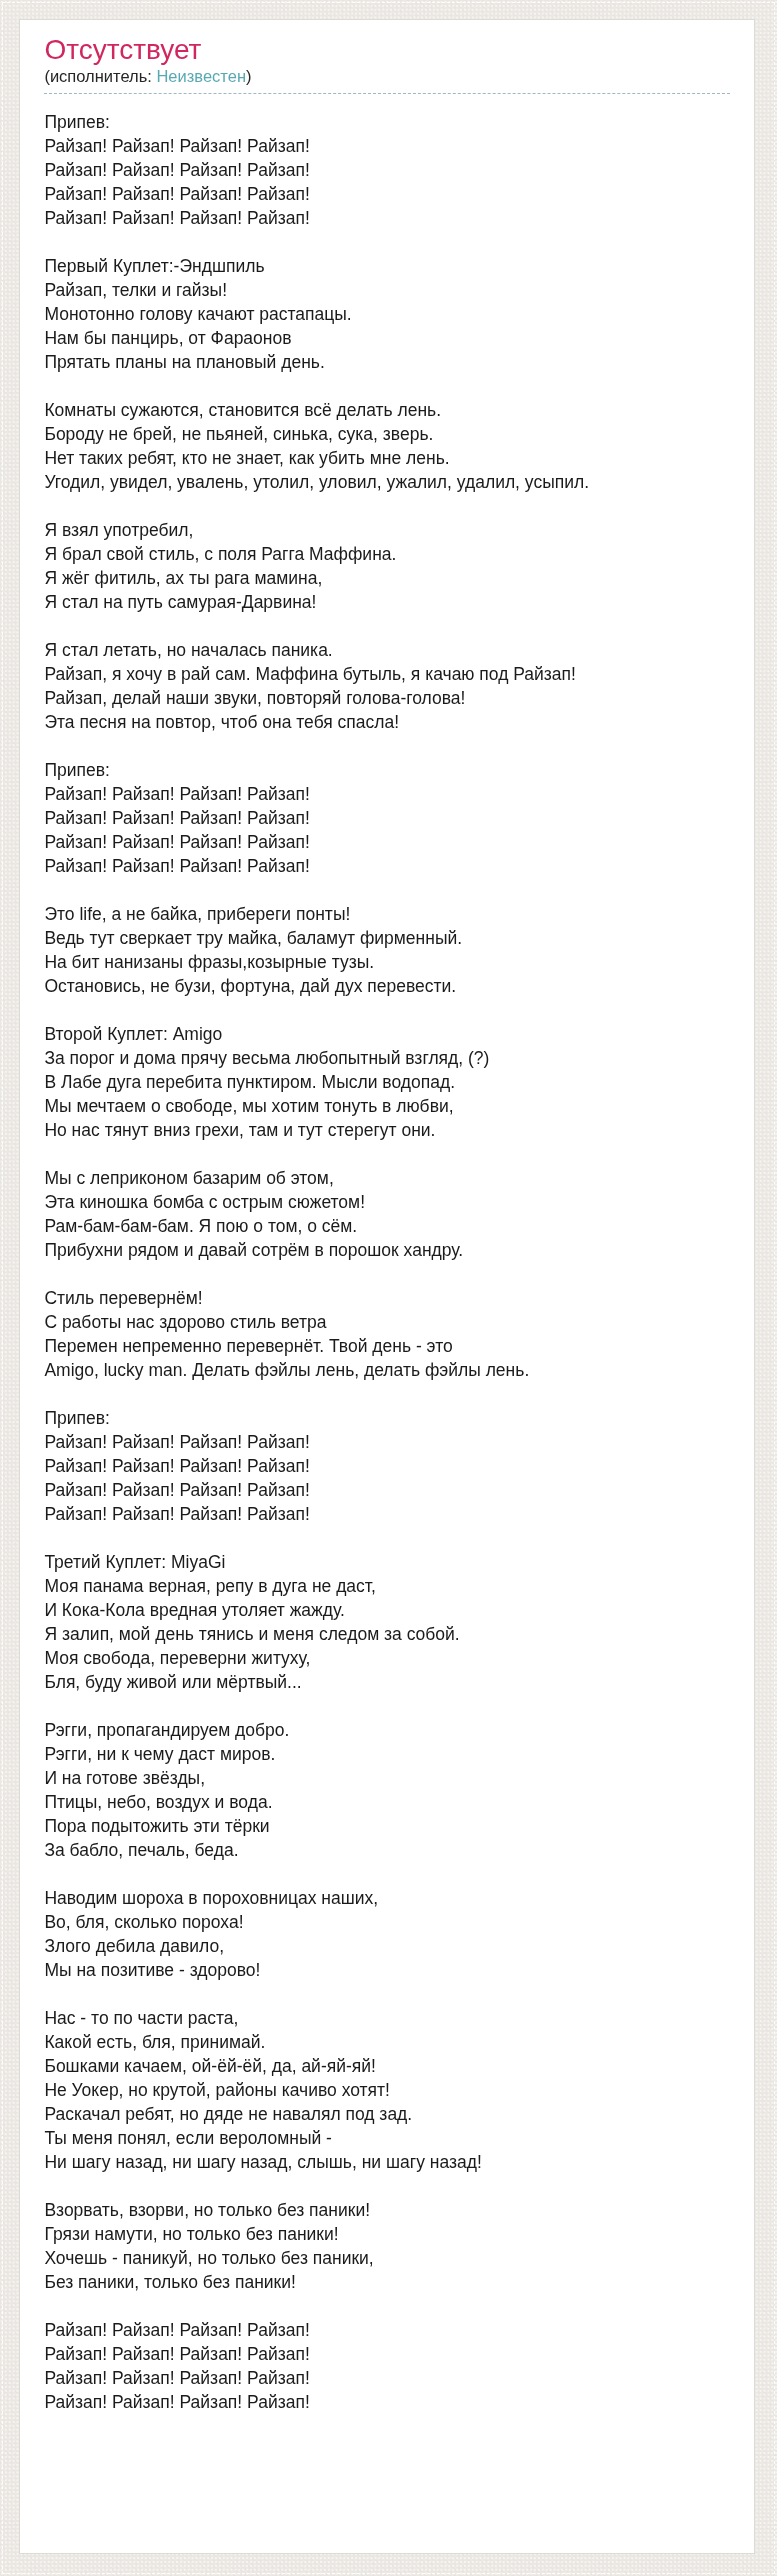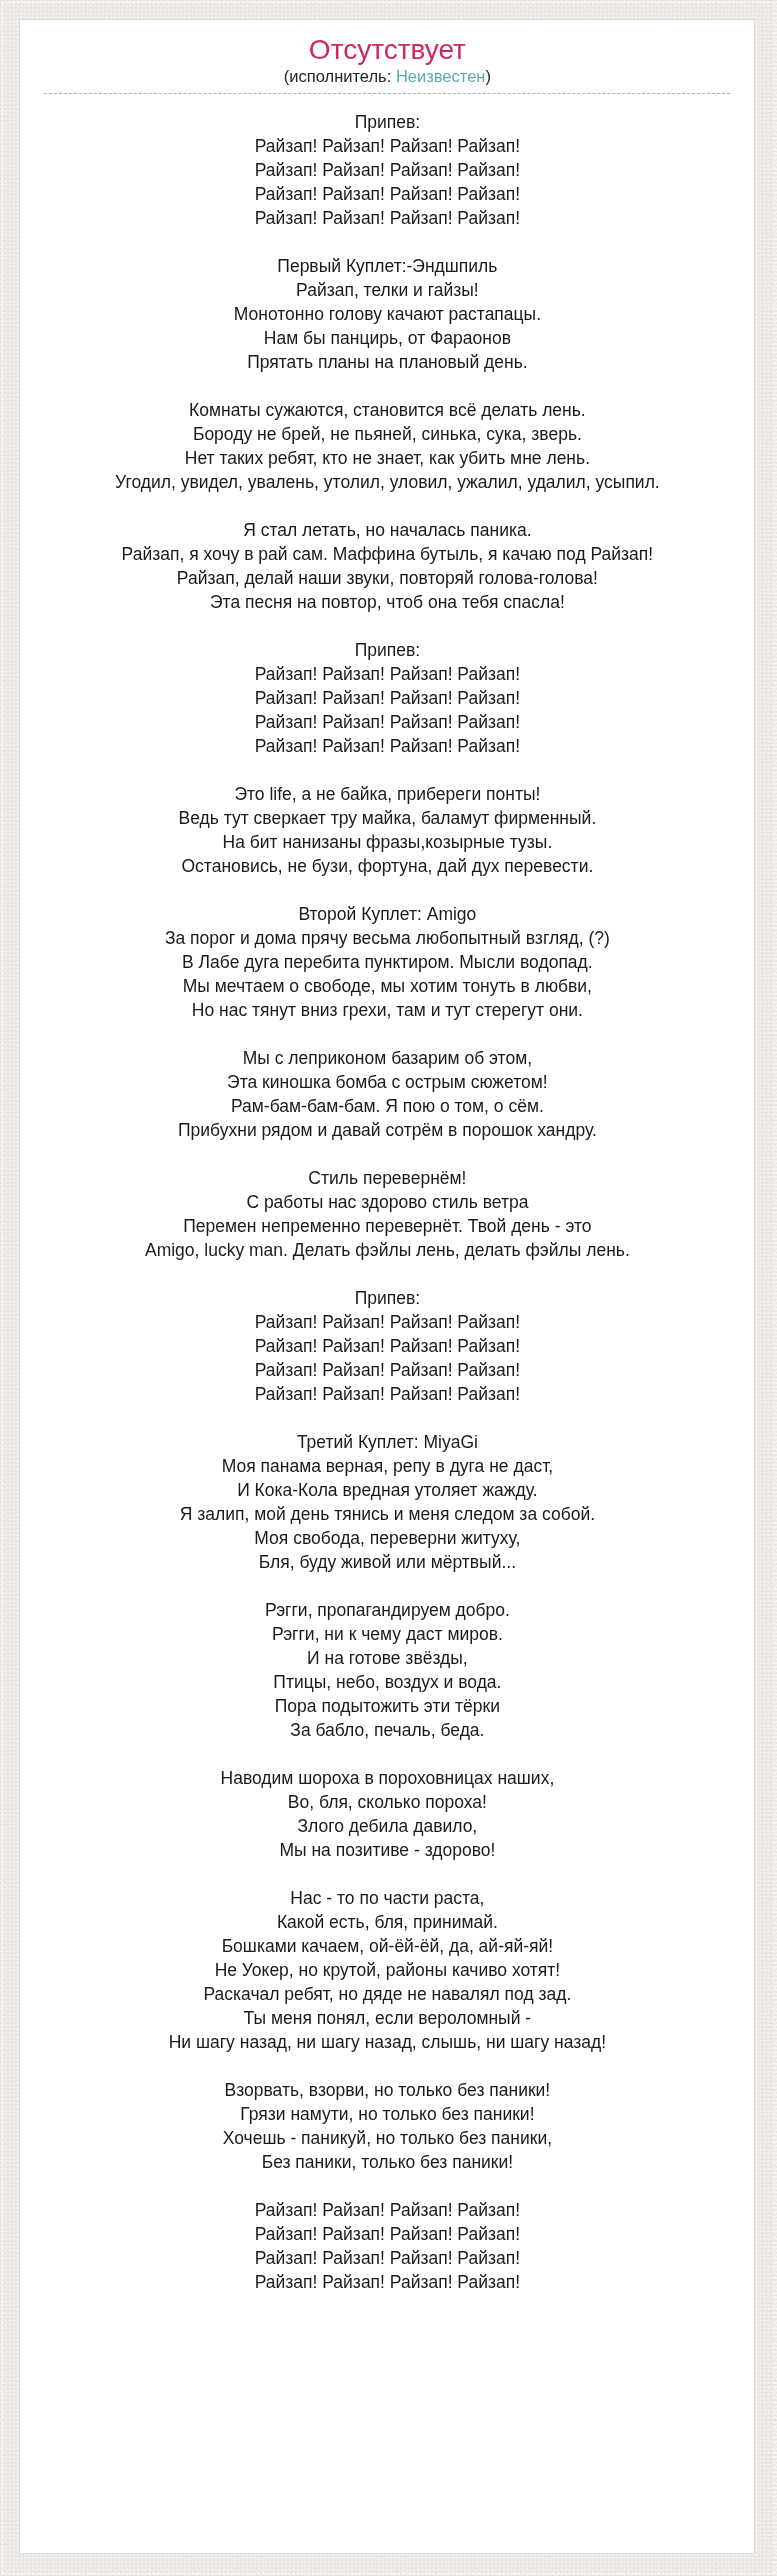--- a/index.html
+++ b/index.html
@@ -31,21 +31,20 @@
   }
   .card {
     position: absolute;
     left: 19.4px;
     top: 19.4px;
     width: 736px;
     height: 2535px;
     background: var(--card-bg);
     border: 1px solid #dedbd5;
     padding: 12.6px 24px 19.4px 24px;
-    text-align: center;
   }
   .song-header {
     border-bottom: 1px dashed var(--sep-color);
     padding-bottom: 6.8px;
   }
   .song-title {
     margin: 0;
     font-size: 28px;
     line-height: 33px;
     font-weight: normal;
@@ -80,20 +79,21 @@
     <h1 class="song-title">Отсутствует</h1>
     <div class="song-subtitle">
       <span>(исполнитель: </span><a class="artist-link">Неизвестен</a><span>)</span>
     </div>
   </div>
 
   <div class="lyrics">
       <p class="stanza"><span>Припев:</span><br><span>Райзап! Райзап! Райзап! Райзап!</span><br><span>Райзап! Райзап! Райзап! Райзап!</span><br><span>Райзап! Райзап! Райзап! Райзап!</span><br><span>Райзап! Райзап! Райзап! Райзап!</span></p>
       <p class="stanza"><span>Первый Куплет:-Эндшпиль</span><br><span>Райзап, телки и гайзы!</span><br><span>Монотонно голову качают растапацы.</span><br><span>Нам бы панцирь, от Фараонов</span><br><span>Прятать планы на плановый день.</span></p>
       <p class="stanza"><span>Комнаты сужаются, становится всё делать лень.</span><br><span>Бороду не брей, не пьяней, синька, сука, зверь.</span><br><span>Нет таких ребят, кто не знает, как убить мне лень.</span><br><span>Угодил, увидел, увалень, утолил, уловил, ужалил, удалил, усыпил.</span></p>
+      <p class="stanza"><span>Я взял употребил,</span><br><span>Я брал свой стиль, с поля Рагга Маффина.</span><br><span>Я жёг фитиль, ах ты рага мамина,</span><br><span>Я стал на путь самурая-Дарвина!</span></p>
       <p class="stanza"><span>Я стал летать, но началась паника.</span><br><span>Райзап, я хочу в рай сам. Маффина бутыль, я качаю под Райзап!</span><br><span>Райзап, делай наши звуки, повторяй голова-голова!</span><br><span>Эта песня на повтор, чтоб она тебя спасла!</span></p>
       <p class="stanza"><span>Припев:</span><br><span>Райзап! Райзап! Райзап! Райзап!</span><br><span>Райзап! Райзап! Райзап! Райзап!</span><br><span>Райзап! Райзап! Райзап! Райзап!</span><br><span>Райзап! Райзап! Райзап! Райзап!</span></p>
       <p class="stanza"><span>Это life, а не байка, прибереги понты!</span><br><span>Ведь тут сверкает тру майка, баламут фирменный.</span><br><span>На бит нанизаны фразы,козырные тузы.</span><br><span>Остановись, не бузи, фортуна, дай дух перевести.</span></p>
       <p class="stanza"><span>Второй Куплет: Amigo</span><br><span>За порог и дома прячу весьма любопытный взгляд, (?)</span><br><span>В Лабе дуга перебита пунктиром. Мысли водопад.</span><br><span>Мы мечтаем о свободе, мы хотим тонуть в любви,</span><br><span>Но нас тянут вниз грехи, там и тут стерегут они.</span></p>
       <p class="stanza"><span>Мы с леприконом базарим об этом,</span><br><span>Эта киношка бомба с острым сюжетом!</span><br><span>Рам-бам-бам-бам. Я пою о том, о сём.</span><br><span>Прибухни рядом и давай сотрём в порошок хандру.</span></p>
       <p class="stanza"><span>Стиль перевернём!</span><br><span>С работы нас здорово стиль ветра</span><br><span>Перемен непременно перевернёт. Твой день - это</span><br><span>Amigo, lucky man. Делать фэйлы лень, делать фэйлы лень.</span></p>
       <p class="stanza"><span>Припев:</span><br><span>Райзап! Райзап! Райзап! Райзап!</span><br><span>Райзап! Райзап! Райзап! Райзап!</span><br><span>Райзап! Райзап! Райзап! Райзап!</span><br><span>Райзап! Райзап! Райзап! Райзап!</span></p>
       <p class="stanza"><span>Третий Куплет: MiyaGi</span><br><span>Моя панама верная, репу в дуга не даст,</span><br><span>И Кока-Кола вредная утоляет жажду.</span><br><span>Я залип, мой день тянись и меня следом за собой.</span><br><span>Моя свобода, переверни житуху,</span><br><span>Бля, буду живой или мёртвый...</span></p>
       <p class="stanza"><span>Рэгги, пропагандируем добро.</span><br><span>Рэгги, ни к чему даст миров.</span><br><span>И на готове звёзды,</span><br><span>Птицы, небо, воздух и вода.</span><br><span>Пора подытожить эти тёрки</span><br><span>За бабло, печаль, беда.</span></p>
       <p class="stanza"><span>Наводим шороха в пороховницах наших,</span><br><span>Во, бля, сколько пороха!</span><br><span>Злого дебила давило,</span><br><span>Мы на позитиве - здорово!</span></p>

